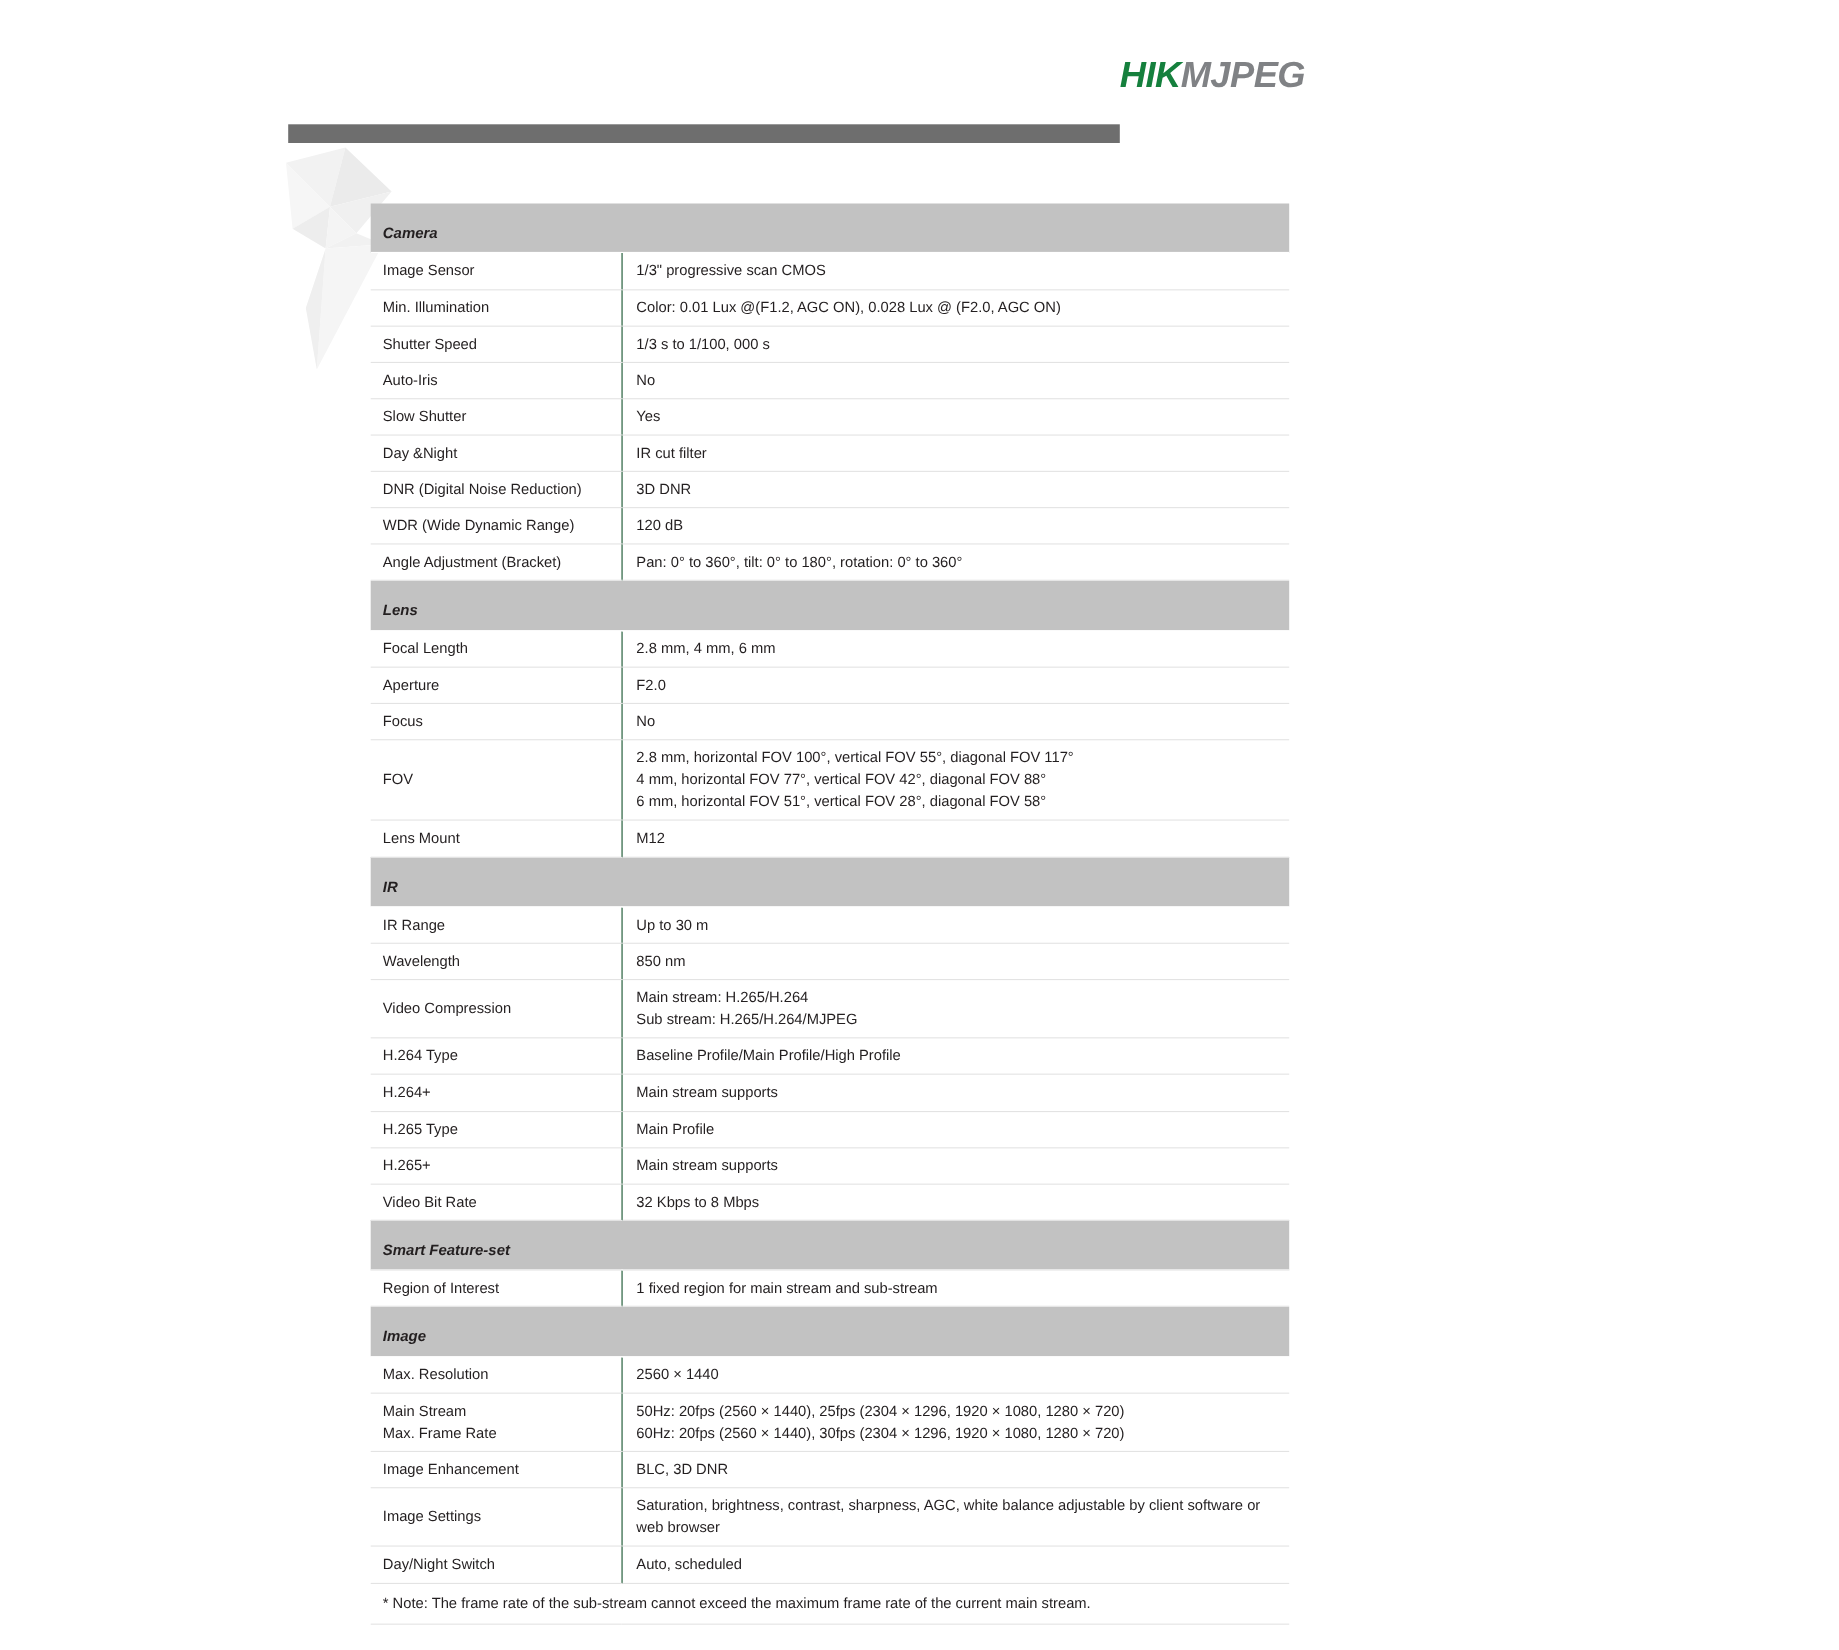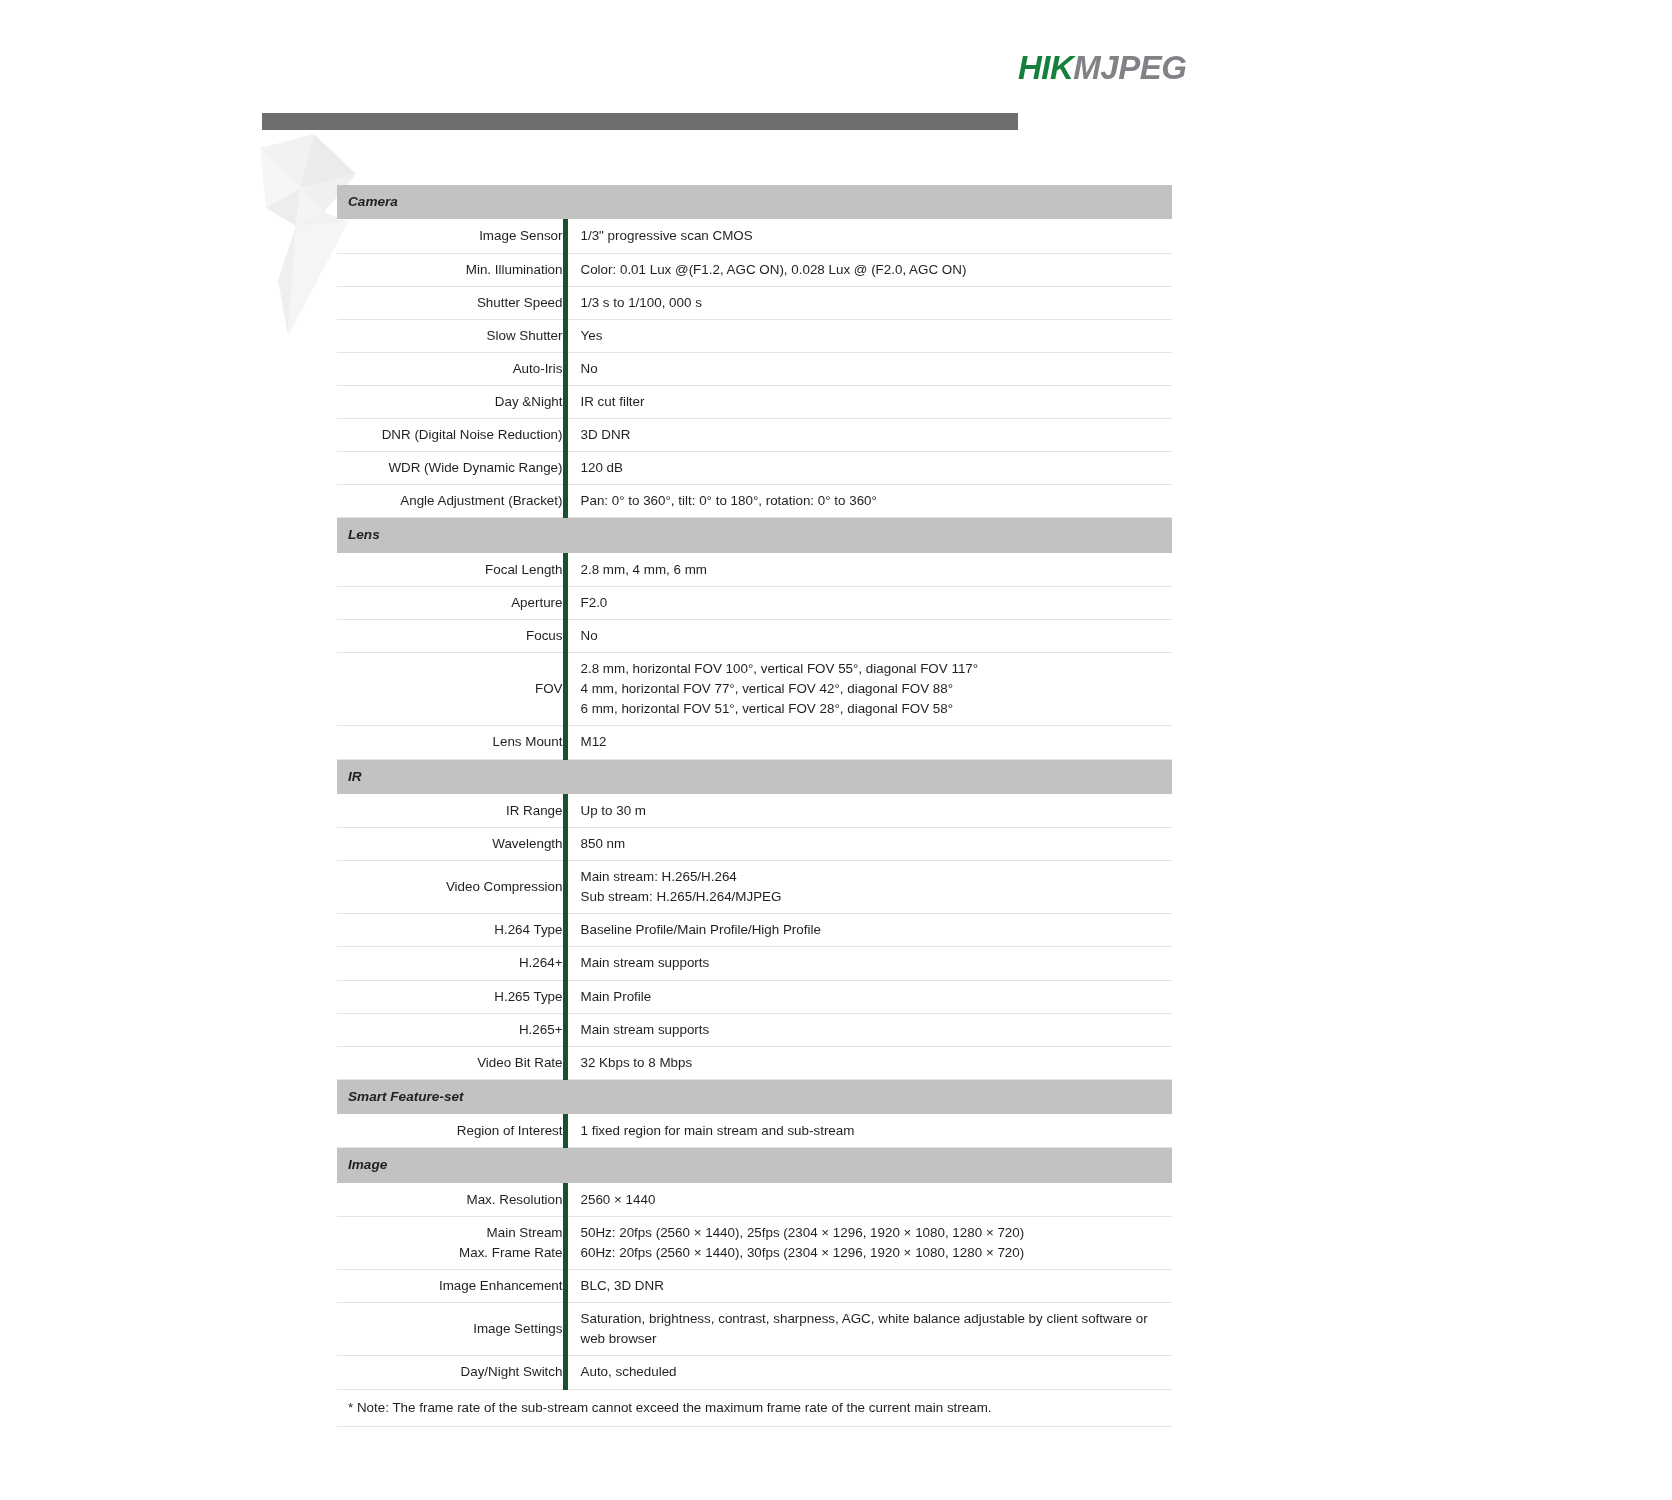--- a/index.html
+++ b/index.html
@@ -64,34 +64,33 @@
   .spec-table td {
     vertical-align: middle;
     padding: 6px 0 6px 11px;
     line-height: 1.5;
     border-bottom: 1px solid #e3e3e3;
   }
   .spec-table col.c-label { width: 228px; }
   .spec-table col.c-value { width: 607px; }
 
   tr.data td.label {
-    border-right: 5px solid #14532d;
-    text-align: right;
+    border-right: 1px solid #14532d;
   }
   tr.data td.value {
     padding-left: 13px;
   }
 
   
   tr.section td {
     background: #c2c2c2;
     font-weight: bold;
     font-style: italic;
     font-size: 13.6px;
-    padding-top: 7px;
+    padding-top: 17px;
     padding-bottom: 7px;
     border-bottom: 1px solid #ffffff;
   }
   tr.section td.label { border-right: none; }
   tr.section.divided td.label { border-right: 1px solid #ffffff; }
 
   
   tr.note td {
     border-right: none;
     padding-left: 11px;
@@ -139,26 +138,26 @@
     </tr>
     <tr class="data">
       <td class="label">Min. Illumination</td>
       <td class="value">Color: 0.01 Lux @(F1.2, AGC ON), 0.028 Lux @ (F2.0, AGC ON)</td>
     </tr>
     <tr class="data">
       <td class="label">Shutter Speed</td>
       <td class="value">1/3 s to 1/100, 000 s</td>
     </tr>
     <tr class="data">
+      <td class="label">Auto-Iris</td>
+      <td class="value">No</td>
+    </tr>
+    <tr class="data">
       <td class="label">Slow Shutter</td>
       <td class="value">Yes</td>
-    </tr>
-    <tr class="data">
-      <td class="label">Auto-Iris</td>
-      <td class="value">No</td>
     </tr>
     <tr class="data">
       <td class="label">Day &amp;Night</td>
       <td class="value">IR cut filter</td>
     </tr>
     <tr class="data">
       <td class="label">DNR (Digital Noise Reduction)</td>
       <td class="value">3D DNR</td>
     </tr>
     <tr class="data">

